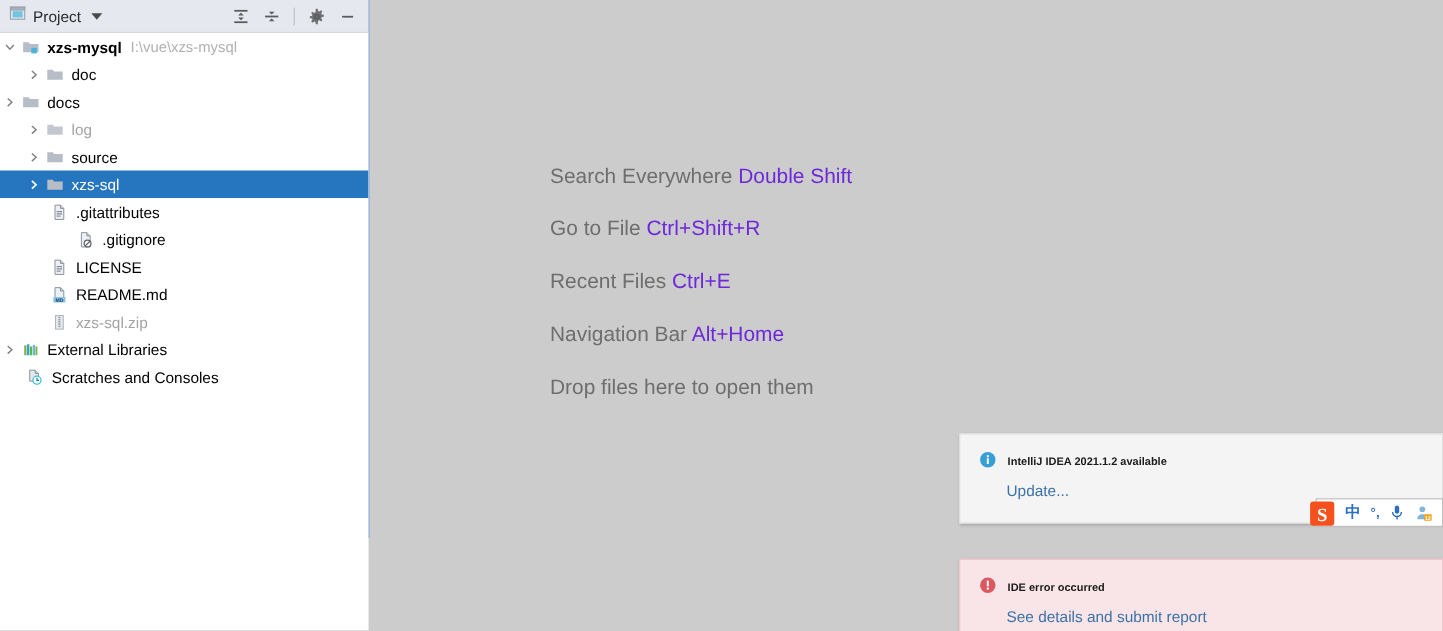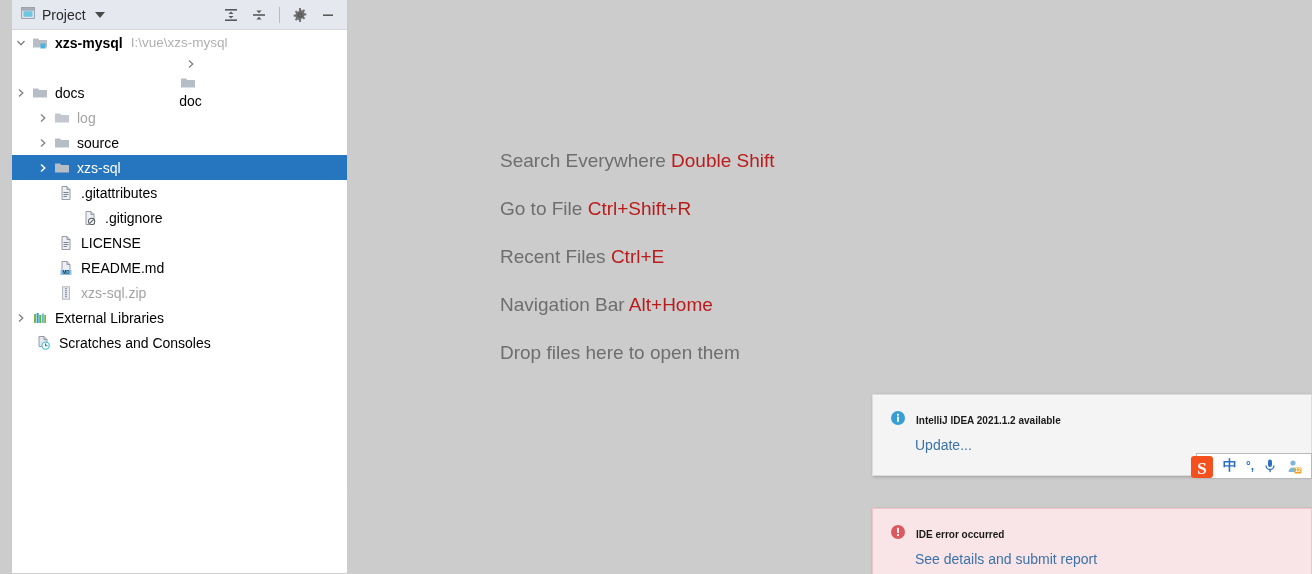--- a/index.html
+++ b/index.html
@@ -36,34 +36,33 @@
     width: 700px;
   }
   .hint-row {
     font-size: 19px;
     color: #6e6e6e;
     line-height: 26px;
     margin-bottom: 22px;
     white-space: nowrap;
   }
   .hint-row .shortcut {
-    color: #b91c1c;
+    color: #6d28d9;
   }
 
   
   .tool-window {
     position: absolute;
     left: 0;
     top: 0;
     width: 336px;
     height: 489px;
     background: #3b82f6;
     border-right: 1px solid #c8c8c8;
     box-sizing: border-box;
-    margin-left: 12px;
   }
   .tw-header {
     position: relative;
     height: 30px;
     background: #e6e8ef;
     border-bottom: 1px solid #d6d8de;
     box-sizing: border-box;
     display: flex;
     align-items: center;
   }
@@ -323,21 +322,21 @@
           <svg width="16" height="16" viewBox="0 0 16 16">
             <path d="M1 3.5h5l1.2 1.5H15v7.5H1z" fill="#b7bdc7"></path>
             <rect x="8.5" y="8.5" width="5" height="5" fill="#49b4e0"></rect>
           </svg>
         </span>
         <span class="node-label bold">xzs-mysql</span>
         <span class="node-path">I:\vue\xzs-mysql</span>
       </div>
 
 
-      <div class="tree-row" style="padding-left:22px;flex-direction:column;">
+      <div class="tree-row" style="padding-left:22px;">
         <span class="arrow">
           <svg width="12" height="12" viewBox="0 0 12 12">
               <polyline class="node-arrow-g" points="4,2.5 7.8,6 4,9.5" fill="none" stroke="#808080" stroke-width="1.3"></polyline>
             </svg>
         </span>
         <span class="icon-slot">
           <svg width="16" height="16" viewBox="0 0 16 16">
               <path d="M1 3.5h5l1.2 1.5H15v7.5H1z" fill="#b7bdc7"></path>
             </svg>
         </span>

